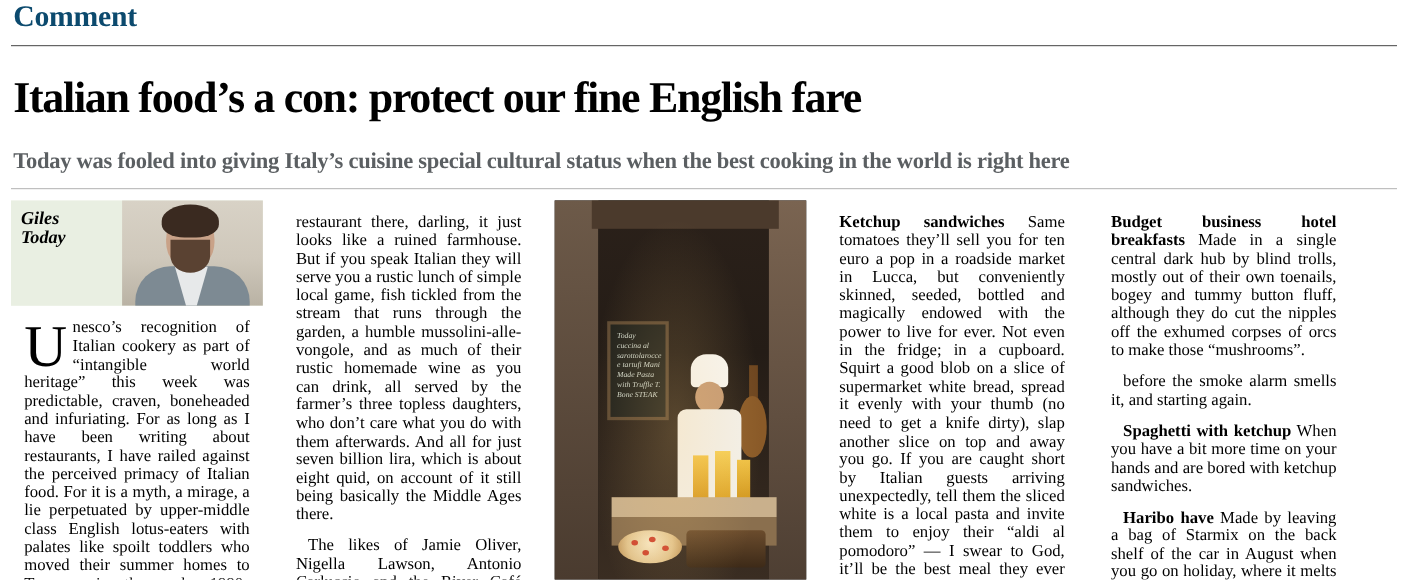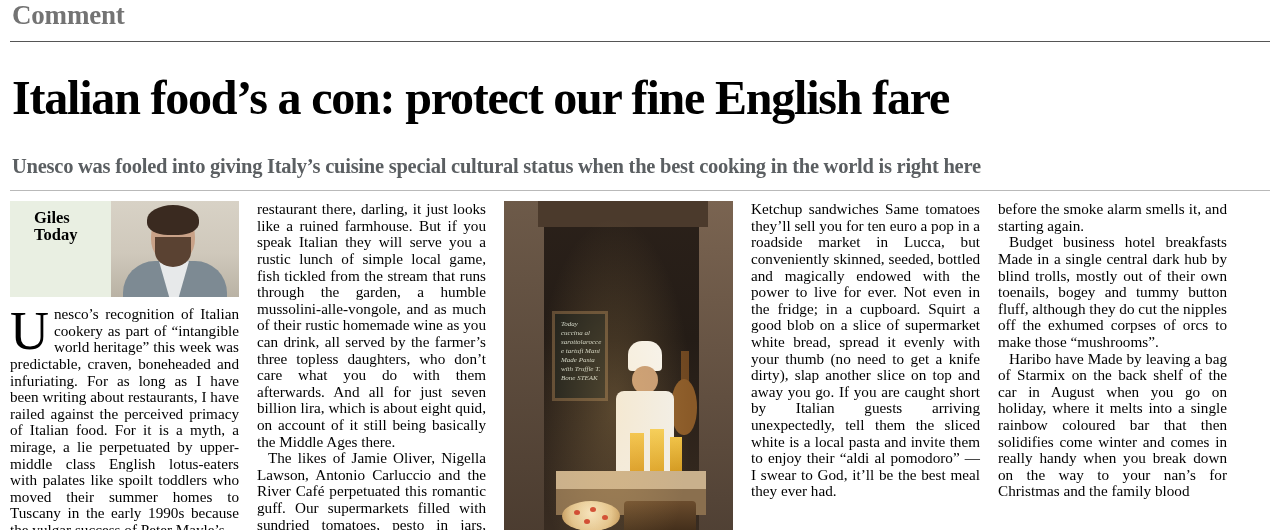--- a/index.html
+++ b/index.html
@@ -21,35 +21,35 @@
   }
 
   
   .kicker-wrap {
     padding: 0 2px;
   }
   .kicker {
     font-family: "Liberation Serif", serif;
     font-weight: bold;
     font-size: 27px;
-    color: #737373;
+    color: #0c4a6e;
     letter-spacing: -0.2px;
     line-height: 1.0;
     padding-top: 2px;
   }
   .rule-top {
     border-top: 1.5px solid #555;
     margin-top: 12px;
   }
 
   
   .headline {
     font-family: "Liberation Serif", serif;
     font-weight: bold;
-    font-size: 48px;
+    font-size: 40px;
     line-height: 1.02;
     letter-spacing: -1.2px;
     padding-left: 2px;
     white-space: nowrap;
   }
   .standfirst {
     font-family: "Liberation Serif", serif;
     font-weight: bold;
     font-size: 20.5px;
     color: #5b5f62;
@@ -74,46 +74,47 @@
     width: 247px;
     padding-right: 18px;
     overflow: hidden;
     position: relative;
   }
   .col.photo-col {
     width: 247px;
     padding-right: 18px;
   }
   .col p {
-    margin: 0;
+    margin: 12px;
     font-size: 15.2px;
     line-height: 16.6px;
     text-align: justify;
     text-justify: inter-word;
     hyphens: auto;
   }
   .col p + p { text-indent: 11px; }
 
   
   .byline-box {
     width: 229px;
     height: 96px;
     background: #e9efe2;
     position: relative;
     margin-bottom: 9px;
     overflow: hidden;
   }
   .byline-name {
     position: absolute;
-    left: 24px; top: 8px;
+    left: 9px; top: 8px;
     font-family: "Liberation Serif", serif;
     font-weight: bold;
     font-size: 16.5px;
     line-height: 17px;
     z-index: 3;
+    font-style: italic;
   }
   
   .byline-photo {
     position: absolute;
     right: 0; top: 0;
     width: 128px; height: 96px;
     background: linear-gradient(180deg,#d8d2c6 0%, #cfc8bb 55%, #b9b2a4 100%);
     overflow: hidden;
   }
   .bp-head {
@@ -160,21 +161,21 @@
   .dropcap {
     float: left;
     font-family: "Liberation Serif", serif;
     font-weight: normal;
     font-size: 54px;
     line-height: 44px;
     padding: 2px 5px 0 0;
     margin-top: 1px;
   }
 
-  .subhead { font-weight: normal; }
+  .subhead { font-weight: bold; }
 
   
   .photo {
     width: 229px;
     height: 345px;
     position: relative;
     overflow: hidden;
     background: #1a1410;
   }
   .ph-wall-left {
@@ -272,21 +273,21 @@
 <body>
 
 <div class="page">
 
   <div class="kicker-wrap">
     <div class="kicker">Comment</div>
   </div>
   <div class="rule-top"></div>
 
   <h1 class="headline">Italian food’s a con: protect our fine English fare</h1>
-  <div class="standfirst">Unesco was fooled into giving Italy’s cuisine special cultural status when the best cooking in the world is right here</div>
+  <div class="standfirst">Today was fooled into giving Italy’s cuisine special cultural status when the best cooking in the world is right here</div>
   <div class="rule-mid"></div>
 
   <div class="cols">
 
     <div class="col">
       <div class="byline-box">
         <div class="byline-name">
           <span>Giles</span><br>
           <span>Today</span>
         </div>
@@ -337,19 +338,20 @@
         <div class="ph-glow"></div>
       </div>
     </div>
 
     <div class="col">
       <p><span class="subhead">Ketchup sandwiches</span><span> Same tomatoes they’ll sell you for ten euro a pop in a roadside market in Lucca, but conveniently skinned, seeded, bottled and magically endowed with the power to live for ever. Not even in the fridge; in a cupboard. Squirt a good blob on a slice of supermarket white bread, spread it evenly with your thumb (no need to get a knife dirty), slap another slice on top and away you go. If you are caught short by Italian guests arriving unexpectedly, tell them the sliced white is a local pasta and invite them to enjoy their “aldi al pomodoro” — I swear to God, it’ll be the best meal they ever had.</span></p>
 
     </div>
 
     <div class="col">
+      <p><span class="subhead">Budget business hotel breakfasts</span><span> Made in a single central dark hub by blind trolls, mostly out of their own toenails, bogey and tummy button fluff, although they do cut the nipples off the exhumed corpses of orcs to make those “mushrooms”.</span></p>
       <p>before the smoke alarm smells it, and starting again.</p>
-      <p><span class="subhead">Budget business hotel breakfasts</span><span> Made in a single central dark hub by blind trolls, mostly out of their own toenails, bogey and tummy button fluff, although they do cut the nipples off the exhumed corpses of orcs to make those “mushrooms”.</span></p>
+      <p><span class="subhead">Spaghetti with ketchup</span><span> When you have a bit more time on your hands and are bored with ketchup sandwiches.</span></p>
       <p><span class="subhead">Haribo have</span><span> Made by leaving a bag of Starmix on the back shelf of the car in August when you go on holiday, where it melts into a single rainbow coloured bar that then solidifies come winter and comes in really handy when you break down on the way to your nan’s for Christmas and the family blood</span></p>
     </div>
 
   </div>
 </div>
 
 </body></html>

